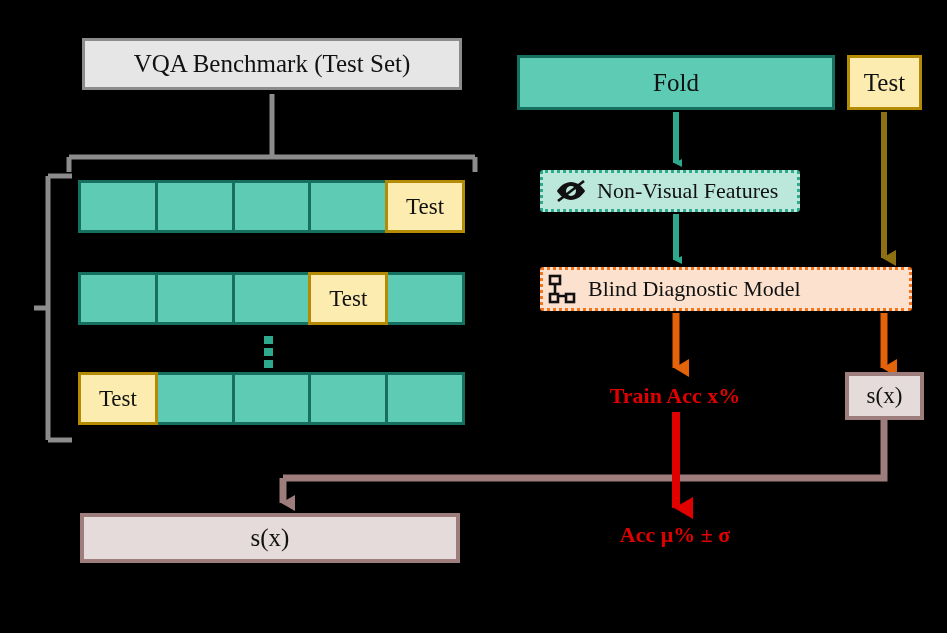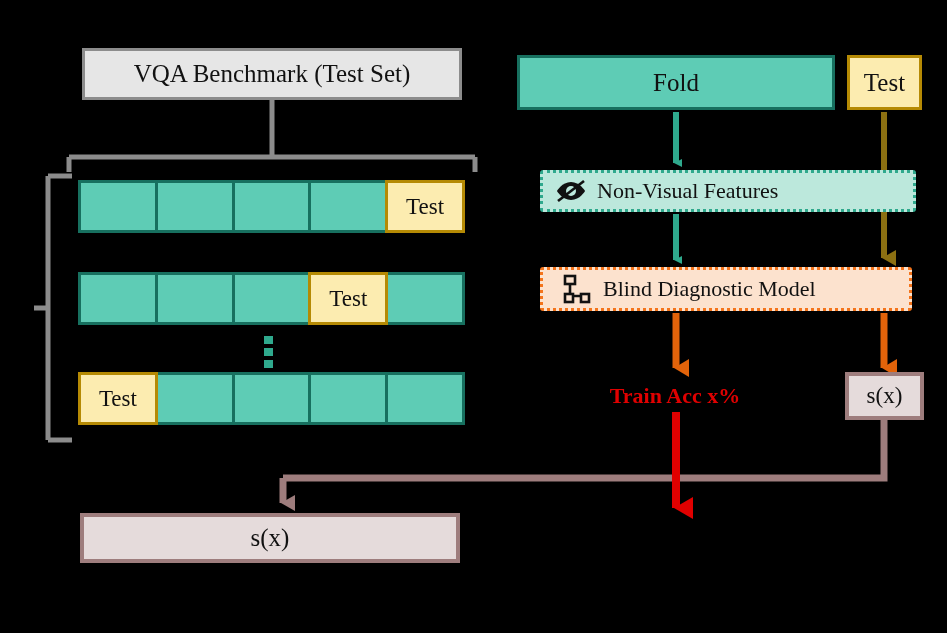--- a/index.html
+++ b/index.html
@@ -3,21 +3,21 @@
 <meta charset="utf-8">
 <style>
   html,body{margin:0;padding:0;background:#000;}
   body{width:947px;height:633px;position:relative;overflow:hidden;
        font-family:"Liberation Serif","DejaVu Serif",serif;}
   .stage{position:absolute;inset:0;width:947px;height:633px;}
   .abs{position:absolute;box-sizing:border-box;}
 
   
   .vqa-box{
-    left:82px;top:48px;width:380px;height:52px;
+    left:82px;top:38px;width:380px;height:52px;
     background:#E6E6E6;border:3px solid #8C8C8C;
     display:flex;align-items:center;justify-content:center;
     font-size:25px;color:#111;
   }
   .fold-row{height:53px;display:flex;}
   .cell{
     flex:1 1 0;background:#5ECCB5;border:3px solid #17705F;
     margin-right:-3px;
     display:flex;align-items:center;justify-content:center;
     font-size:23px;color:#111;box-sizing:border-box;
@@ -30,29 +30,29 @@
     display:flex;align-items:center;justify-content:center;
     font-size:25px;color:#111;
   }
   .test-box{
     left:847px;top:55px;width:75px;height:55px;
     background:#FCECB0;border:3px solid #B58A04;
     display:flex;align-items:center;justify-content:center;
     font-size:25px;color:#111;
   }
   .nvf-box{
-    left:540px;top:170px;width:376px;height:42px;
+    left:540px;top:170px;width:260px;height:42px;
     background:#BCE8DC;border:3px dotted #2FA98D;border-radius:3px;
     display:flex;align-items:center;gap:10px;padding-left:12px;
     font-size:22px;color:#111;
   }
   .bdm-box{
     left:540px;top:267px;width:372px;height:44px;
     background:#FCE2CE;border:3px dotted #F4741B;border-radius:3px;
-    display:flex;align-items:center;gap:10px;padding-left:20px;
+    display:flex;align-items:center;gap:10px;padding-left:5px;
     font-size:22px;color:#111;
   }
   .sx-small{
     left:845px;top:372px;width:79px;height:48px;
     background:#E5DBDB;border:4px solid #9E7D7D;
     display:flex;align-items:center;justify-content:center;
     font-size:23px;color:#111;
   }
   .sx-wide{
     left:80px;top:513px;width:380px;height:50px;
@@ -191,15 +191,16 @@
     </svg>
     <span>Blind Diagnostic Model</span>
   </div>
 
   <div class="abs lbl-fold red">Train Acc x%</div>
 
   <div class="abs sx-small">
     <span>s(x)</span>
   </div>
 
+  <div class="abs lbl-acc red">Acc μ% ± σ</div>
 
 
 </div>
 
 </body></html>

